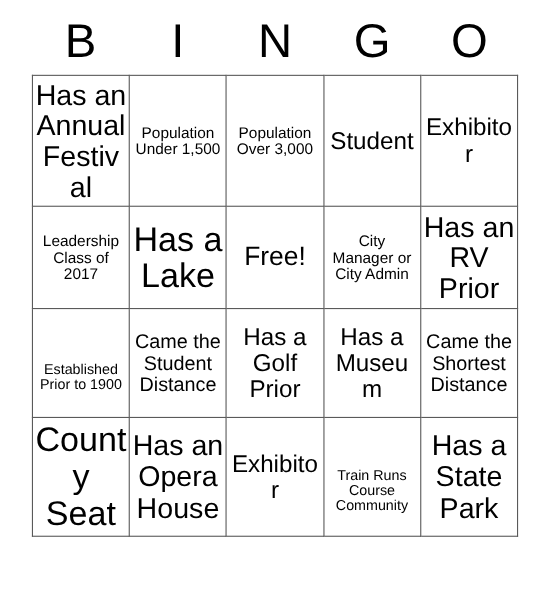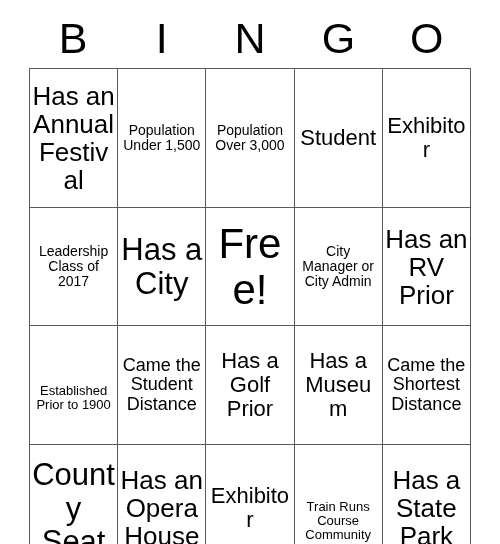--- a/index.html
+++ b/index.html
@@ -43,21 +43,21 @@
   }
 
   
   #grid {
     width: 442px;
     border-collapse: collapse;
     table-layout: fixed;
   }
   #grid td {
     border: 1px solid #5a5a5a;
-    padding: 13px 2px;
+    padding: 3px 2px;
     text-align: center;
     vertical-align: middle;
     color: #000000;
     background: #ffffff;
     overflow: hidden;
     word-wrap: break-word;
   }
   .cell-text {
     display: block;
     line-height: 1.08;
@@ -70,21 +70,21 @@
   .r3 td { height: 92px; }
   .r4 td { height: 86px; }
 
   
   .fs-xs  { font-size: 13px; margin-top: 25px; }
   .fs-s   { font-size: 14px; }
   .fs-m   { font-size: 18px; }
   .fs-l   { font-size: 22px; text-align: center; }
   .fs-xl  { font-size: 26px; }
   .fs-xxl { font-size: 31px; }
-  .fs-free{ font-size: 42px; }
+  .fs-free{ font-size: 24px; }
 </style>
 </head>
 <body>
 
 <div id="card">
 
   <div id="header">
     <div class="header-cell">B</div>
     <div class="header-cell">I</div>
     <div class="header-cell">N</div>
@@ -109,21 +109,21 @@
           </td>
         <td>
             <span class="cell-text fs-l">Exhibitor</span>
           </td>
       </tr>
       <tr class="r2">
         <td>
             <span class="cell-text fs-s">Leadership Class of 2017</span>
           </td>
         <td>
-            <span class="cell-text fs-xxl">Has a City</span>
+            <span class="cell-text fs-xxl">Has a Lake</span>
           </td>
         <td>
             <span class="cell-text fs-free">Free!</span>
           </td>
         <td>
             <span class="cell-text fs-s">City Manager or City Admin</span>
           </td>
         <td>
             <span class="cell-text fs-xl">Has an RV Prior</span>
           </td>

